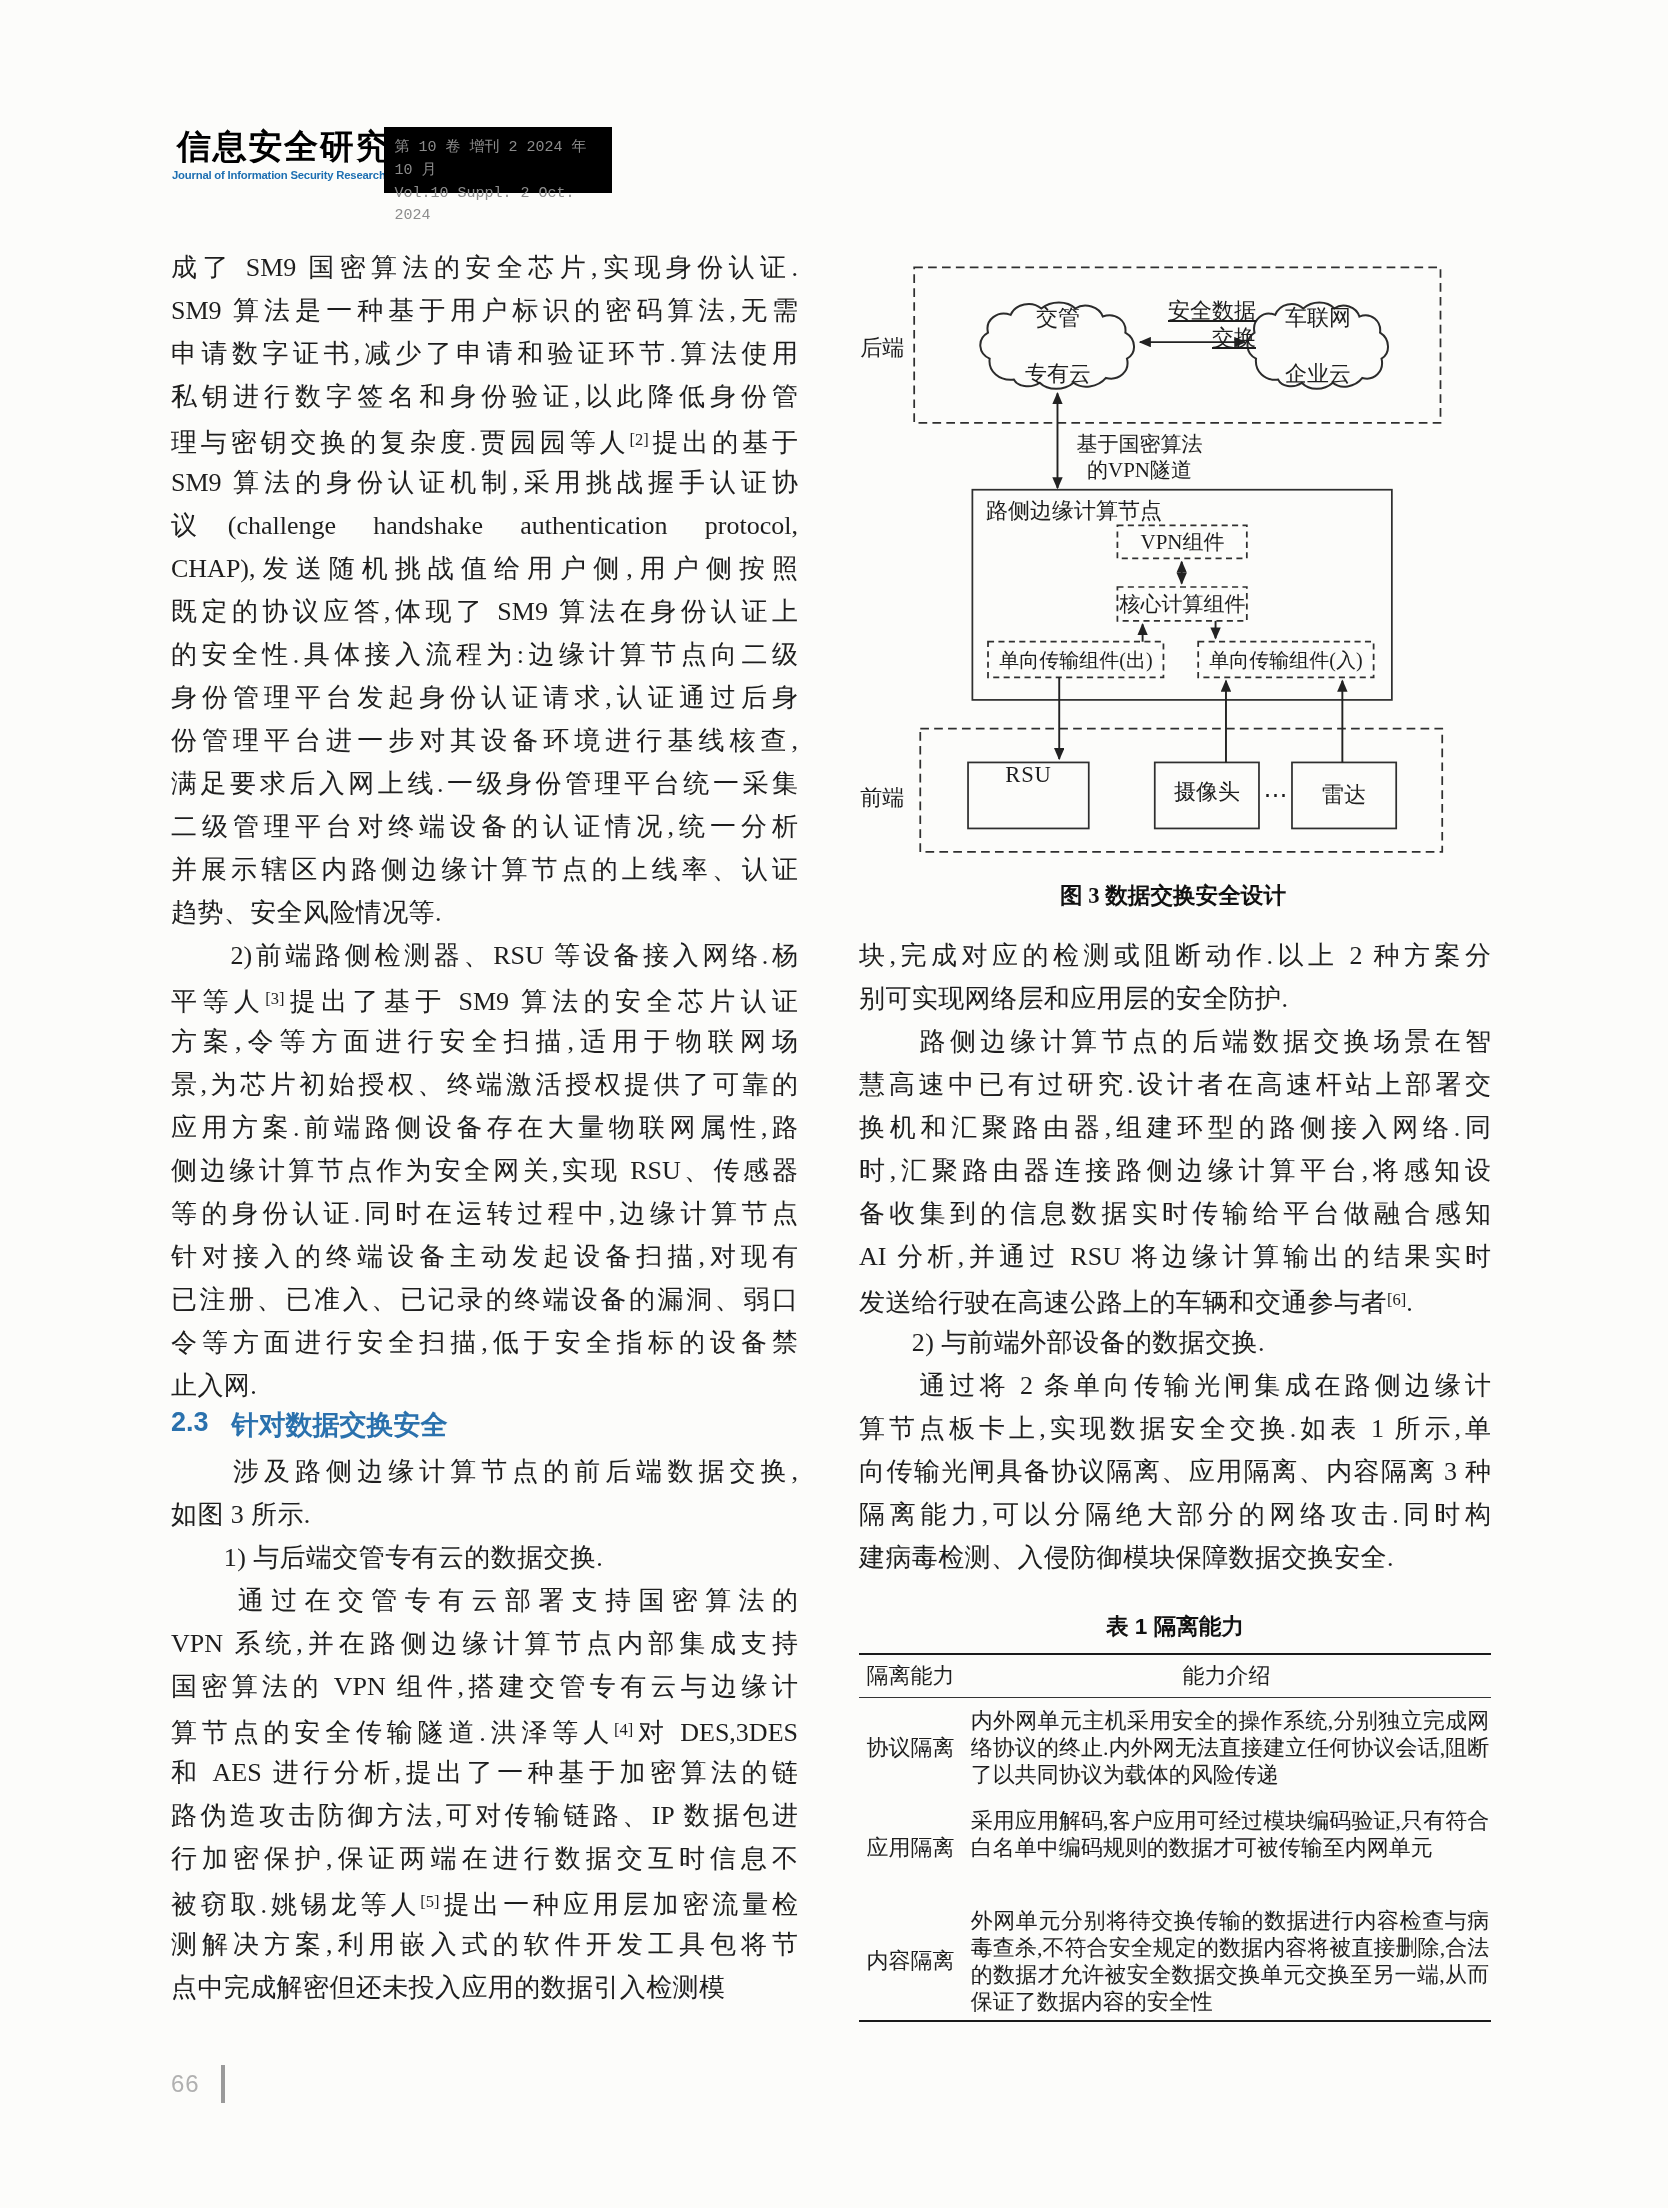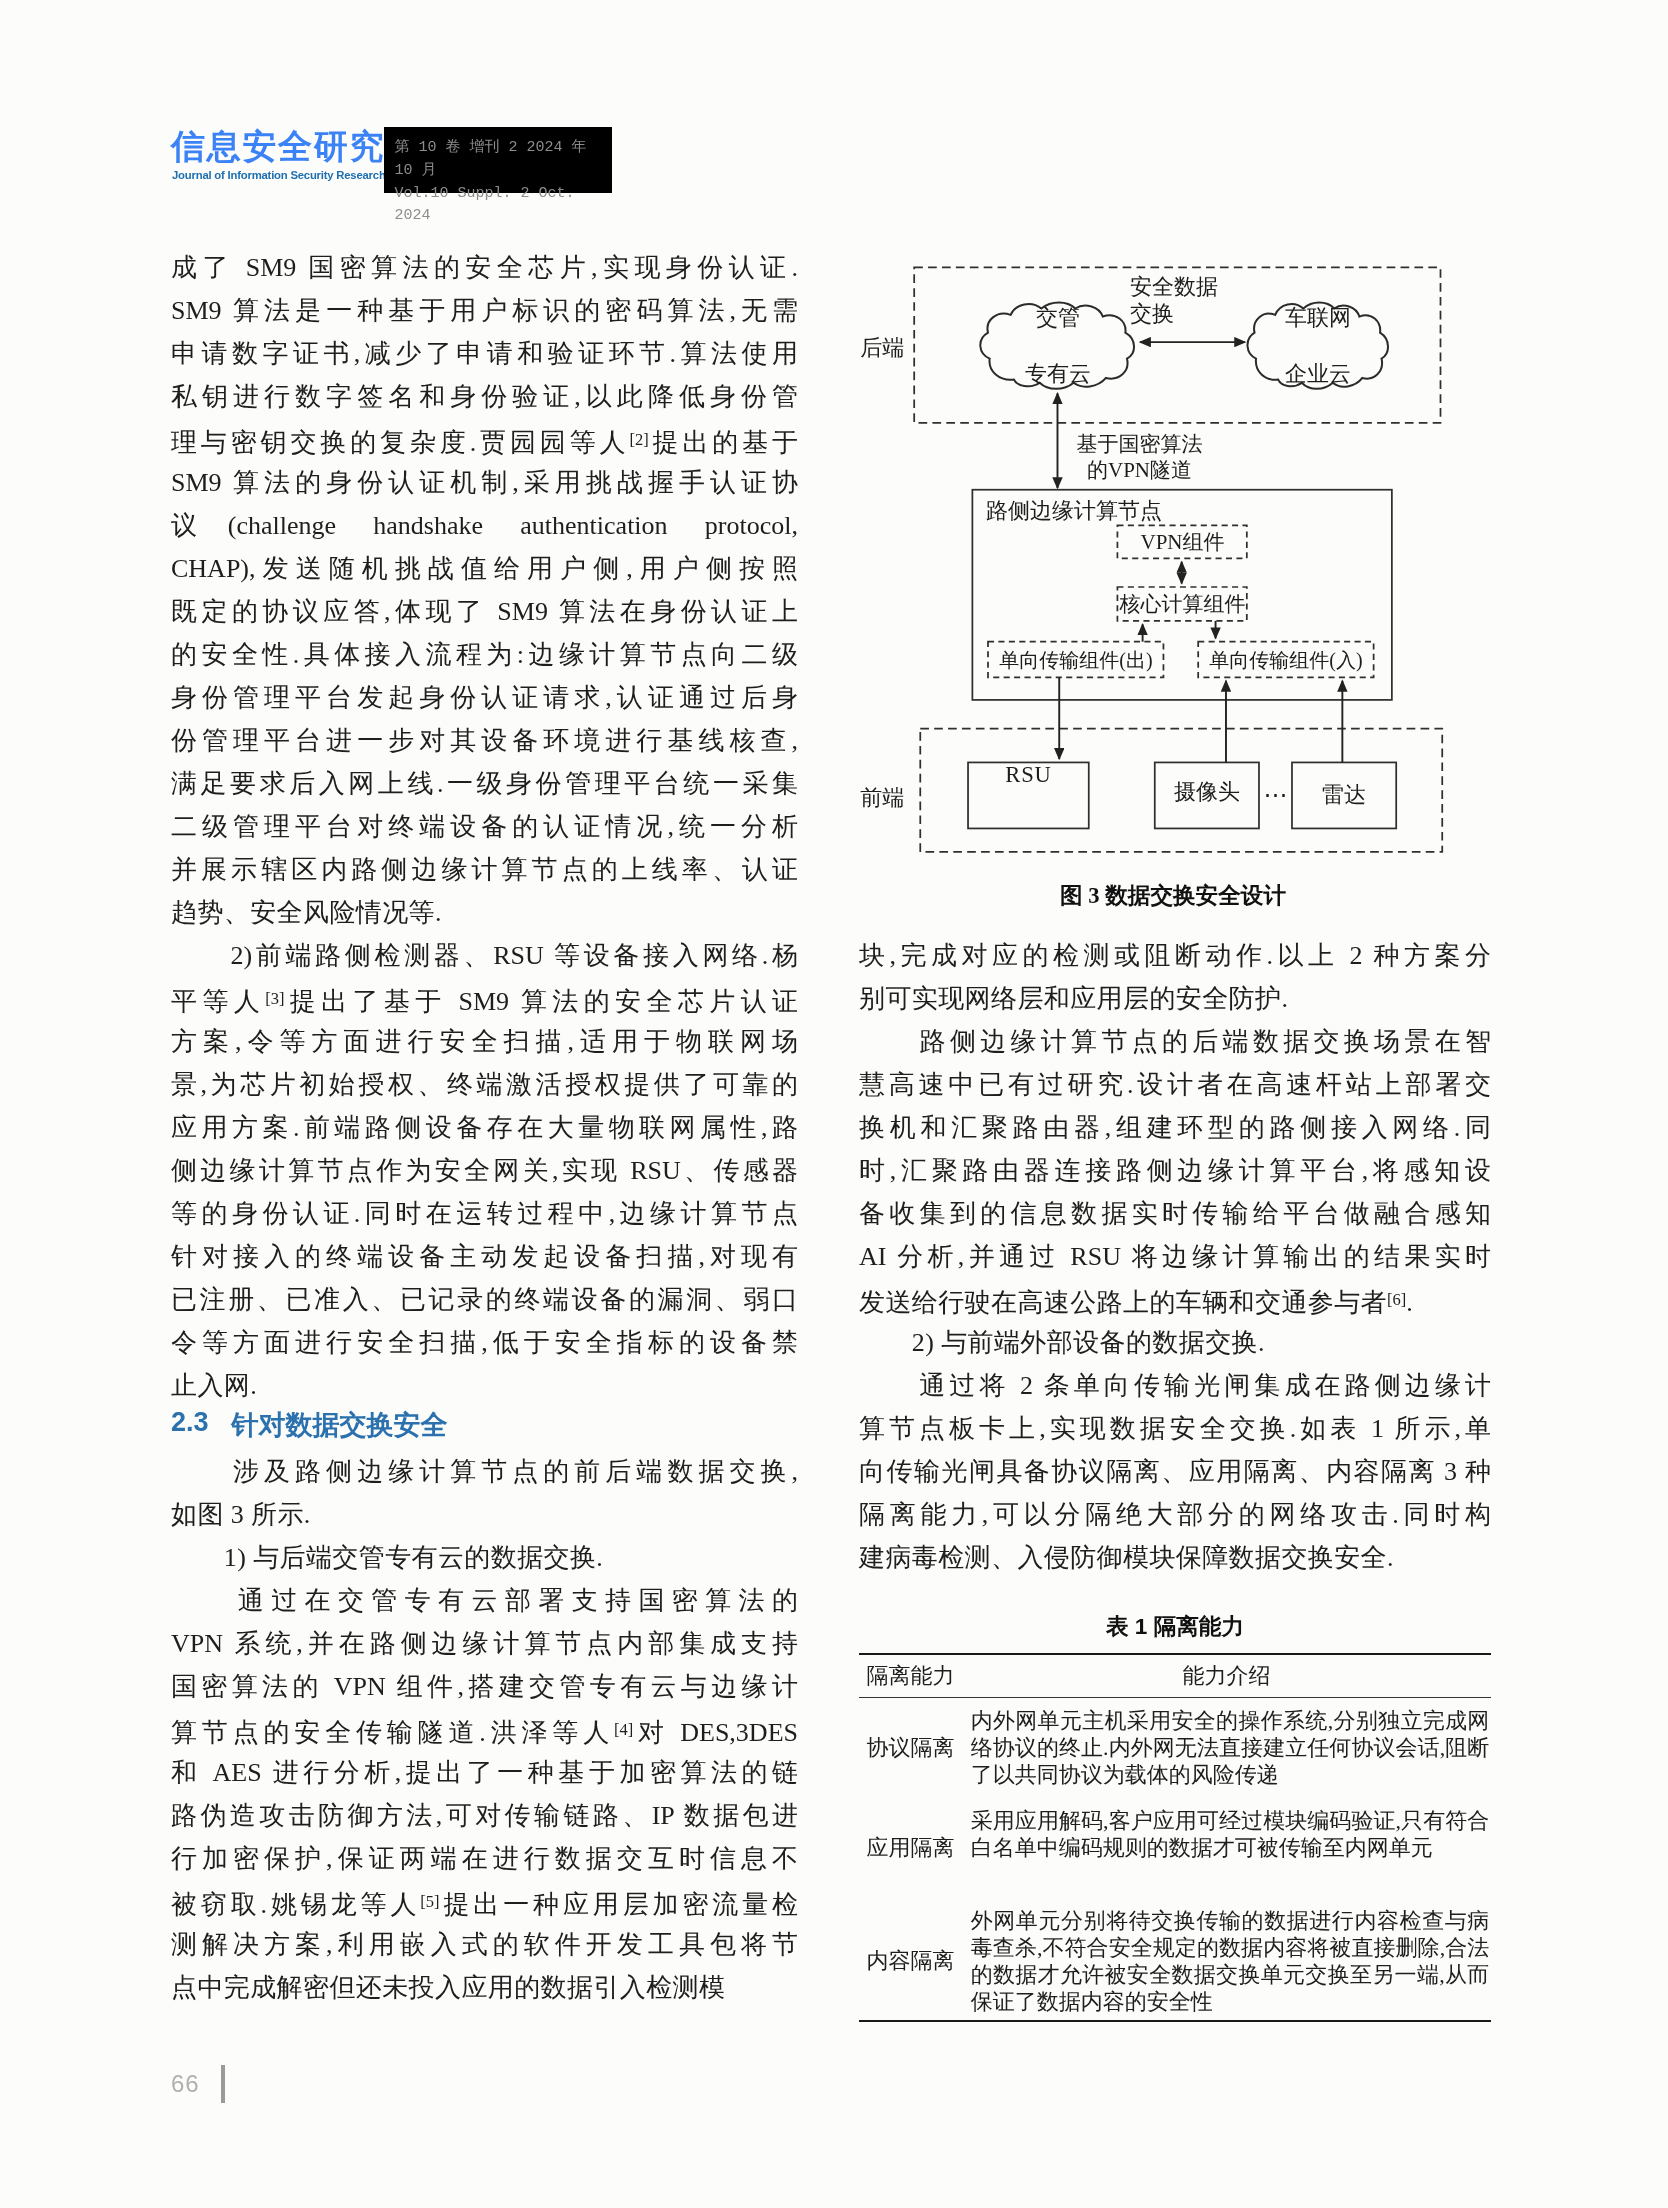--- a/index.html
+++ b/index.html
@@ -1,21 +1,21 @@
 <!DOCTYPE html>
 <html style="font-size:14px"><head>
 <meta charset="utf-8">
 <style>
   html,body{margin:0;padding:0;background:#ffffff;}
   #page{position:relative;width:1669px;height:2208px;background:#fcfcfa;overflow:hidden;
         font-family:"Liberation Serif","DejaVu Serif",serif;color:#1e1e1e;}
 
   
-  .logo-cn{position:absolute;left:171px;top:124px;font-family:"Liberation Sans","DejaVu Sans",sans-serif;
-           font-weight:700;font-size:34px;letter-spacing:1.7px;color:#3b82f6;}
+  .logo-cn{position:absolute;left:177px;top:124px;font-family:"Liberation Sans","DejaVu Sans",sans-serif;
+           font-weight:700;font-size:34px;letter-spacing:1.7px;color:#000000;}
   .logo-en{position:absolute;left:172px;top:169px;font-family:"Liberation Sans","DejaVu Sans",sans-serif;
            font-weight:700;font-size:11.3px;letter-spacing:-0.2px;color:#1d6fb2;}
   .issue-box{position:absolute;left:384px;top:127px;width:228px;height:66px;background:#000000;
              color:#8c8c8c;font-family:Liberation Mono, monospace;font-size:15px;
              line-height:22.6px;padding:10.4px 0 0 10.4px;box-sizing:border-box;}
 
   
   .col{position:absolute;font-size:26px;}
   #left-col{left:171px;top:246px;width:627px;}
   #right-col{left:859px;top:934px;width:632px;}
@@ -160,21 +160,21 @@
     <div class="flabel" style="left:4.3px;top:72px;">后端</div>
     <div class="flabel" style="left:4.3px;top:522px;">前端</div>
     <div class="flabel fcenter" style="left:121px;top:45px;width:162px;height:80px;flex-direction:column;line-height:28px;">
       <div>交管</div>
       <div>专有云</div>
     </div>
     <div class="flabel fcenter" style="left:388px;top:45px;width:148px;height:80px;flex-direction:column;line-height:28px;text-align:center;">
       <div>车联网</div>
       <div>企业云</div>
     </div>
-    <div class="flabel" style="left:274px;top:12px;width:126px;text-align:left;line-height:27px;">
+    <div class="flabel" style="left:274px;top:36px;width:126px;text-align:right;line-height:27px;text-decoration:underline;">
       <div>安全数据</div>
       <div>交换</div>
     </div>
     <div class="flabel" style="left:214px;top:170px;width:139px;text-align:center;line-height:26px;font-size:21px;">
       <div>基于国密算法</div>
       <div>的VPN隧道</div>
     </div>
     <div class="flabel" style="left:130px;top:235px;">路侧边缘计算节点</div>
     <div class="flabel fcenter" style="left:262px;top:264px;width:129px;height:33px;font-size:21px;">VPN组件</div>
     <div class="flabel fcenter" style="left:262px;top:326px;width:129px;height:34px;font-size:21px;">核心计算组件</div>

